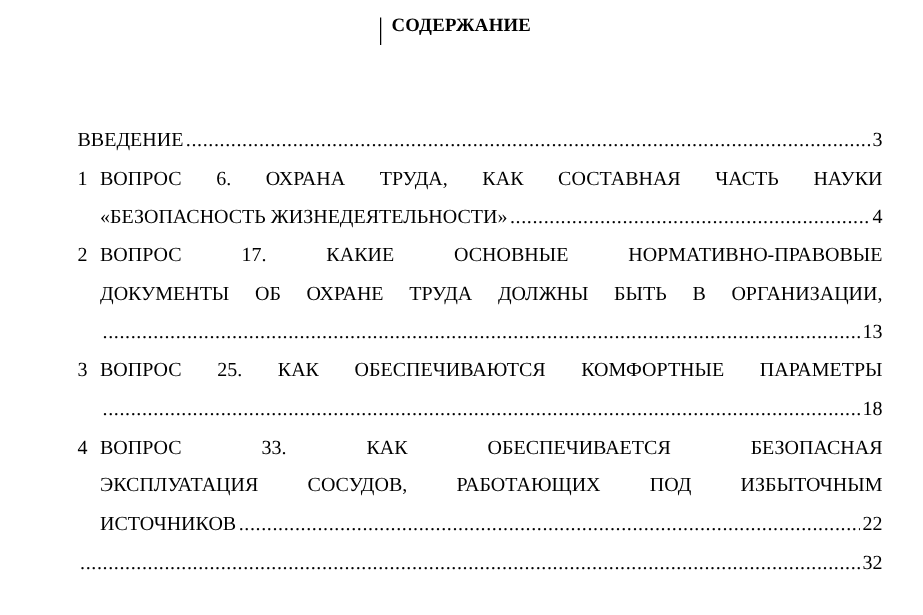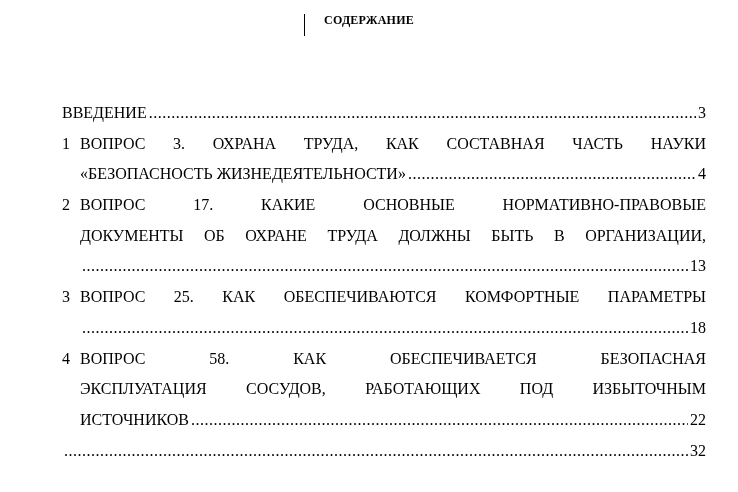--- a/index.html
+++ b/index.html
@@ -15,21 +15,21 @@
       font-family: "Liberation Serif", "DejaVu Serif", serif;
       color: #000000;
     }
     .page-title {
       position: absolute;
       top: 13px;
       left: 0;
       width: 738px;
       text-align: center;
       font-weight: bold;
-      font-size: 12px;
+      font-size: 15px;
       letter-spacing: 0.2px;
     }
     .caret {
       position: absolute;
       top: 14px;
       left: 304px;
       width: 1px;
       height: 22px;
       background: #000;
     }
@@ -97,21 +97,21 @@
     <div class="lead-line line">
       <span class="lead-text">ВВЕДЕНИЕ</span>
       <span class="dots"></span>
       <span class="page">3</span>
     </div>
   </div>
 
   <div class="entry">
     <div class="first-row line">
       <span class="num">1</span>
-      <span class="just">ВОПРОС 3. ОХРАНА ТРУДА, КАК СОСТАВНАЯ ЧАСТЬ НАУКИ</span>
+      <span class="just">ВОПРОС 6. ОХРАНА ТРУДА, КАК СОСТАВНАЯ ЧАСТЬ НАУКИ</span>
     </div>
     <div class="lead-line line indent">
       <span class="lead-text">«БЕЗОПАСНОСТЬ ЖИЗНЕДЕЯТЕЛЬНОСТИ»</span>
       <span class="dots"></span>
       <span class="page">4</span>
     </div>
   </div>
 
   <div class="entry">
     <div class="first-row line">
@@ -134,21 +134,21 @@
     </div>
     <div class="lead-line line indent">
       <span class="dots"></span>
       <span class="page">18</span>
     </div>
   </div>
 
   <div class="entry">
     <div class="first-row line">
       <span class="num">4</span>
-      <span class="just">ВОПРОС 58. КАК ОБЕСПЕЧИВАЕТСЯ БЕЗОПАСНАЯ</span>
+      <span class="just">ВОПРОС 33. КАК ОБЕСПЕЧИВАЕТСЯ БЕЗОПАСНАЯ</span>
     </div>
     <div class="first-row line indent">
       <span class="just">ЭКСПЛУАТАЦИЯ СОСУДОВ, РАБОТАЮЩИХ ПОД ИЗБЫТОЧНЫМ</span>
     </div>
     <div class="lead-line line indent">
       <span class="lead-text">ИСТОЧНИКОВ</span>
       <span class="dots"></span>
       <span class="page">22</span>
     </div>
   </div>

